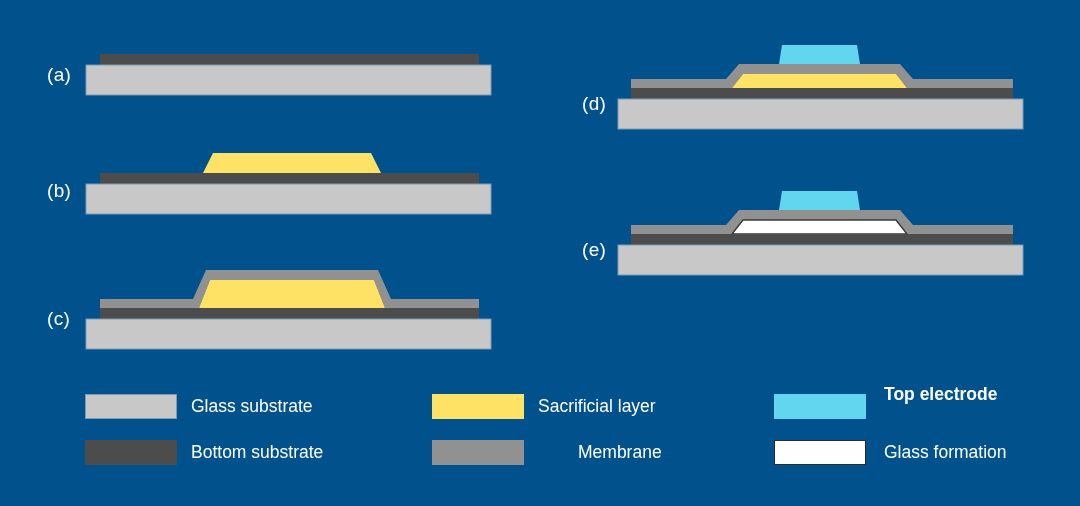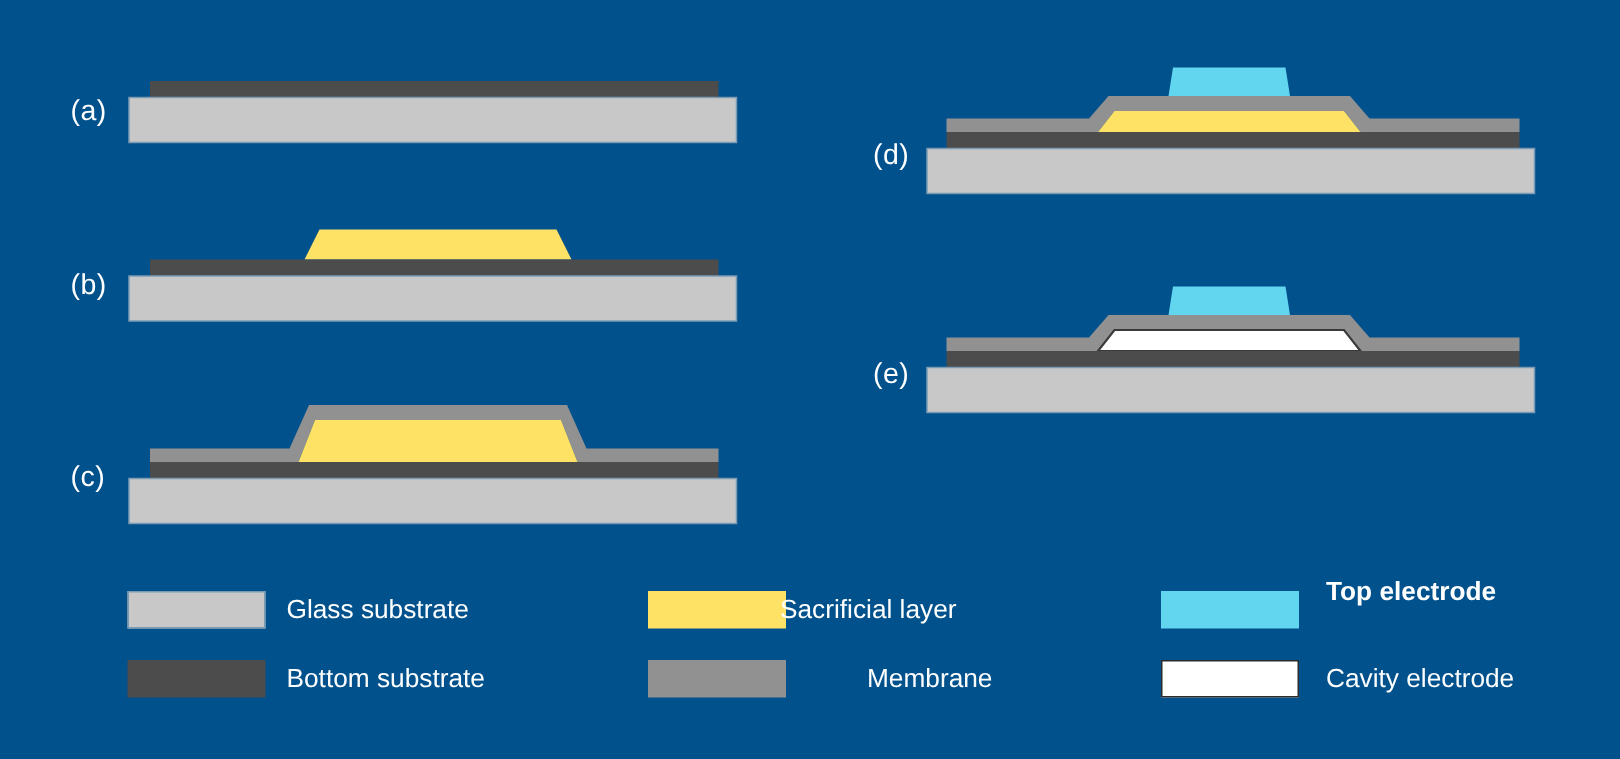--- a/index.html
+++ b/index.html
@@ -106,33 +106,33 @@
       <div class="lg-text" style="left:191px;top:394px;">Glass substrate</div>
     </div>
 
     <div class="lg-item">
       <div class="lg-swatch" style="left:85px;top:440px;background:#4c4c4c;"></div>
       <div class="lg-text" style="left:191px;top:440px;">Bottom substrate</div>
     </div>
 
     <div class="lg-item">
       <div class="lg-swatch" style="left:432px;top:394px;background:#fde266;"></div>
-      <div class="lg-text" style="left:520px;top:394px;">Sacrificial layer</div>
+      <div class="lg-text" style="left:538px;top:394px;">Sacrificial layer</div>
     </div>
 
     <div class="lg-item">
       <div class="lg-swatch" style="left:432px;top:440px;background:#919191;"></div>
       <div class="lg-text" style="left:538px;top:440px;margin-left:40px;">Membrane</div>
     </div>
 
     <div class="lg-item">
       <div class="lg-swatch" style="left:774px;top:394px;background:#62d6ef;"></div>
       <div class="lg-text" style="left:884px;top:382px;font-weight:bold;">Top electrode</div>
     </div>
 
     <div class="lg-item">
       <div class="lg-swatch" style="left:774px;top:440px;background:#ffffff;border:1.5px solid #2b2b2b;"></div>
-      <div class="lg-text" style="left:884px;top:440px;">Cavity electrode</div>
+      <div class="lg-text" style="left:884px;top:440px;">Glass formation</div>
     </div>
 
   </div>
 
 </div>
 
 </body></html>

